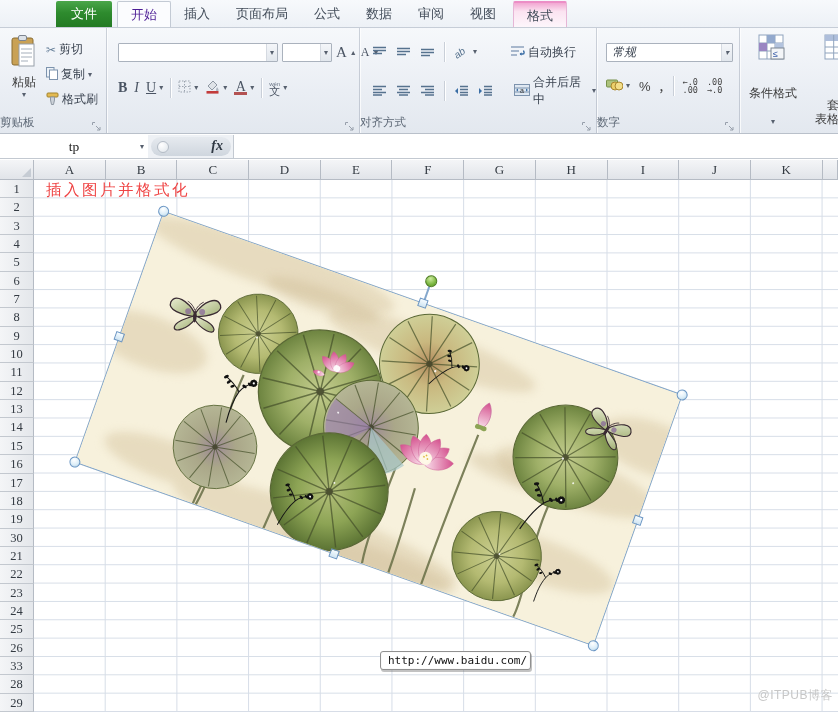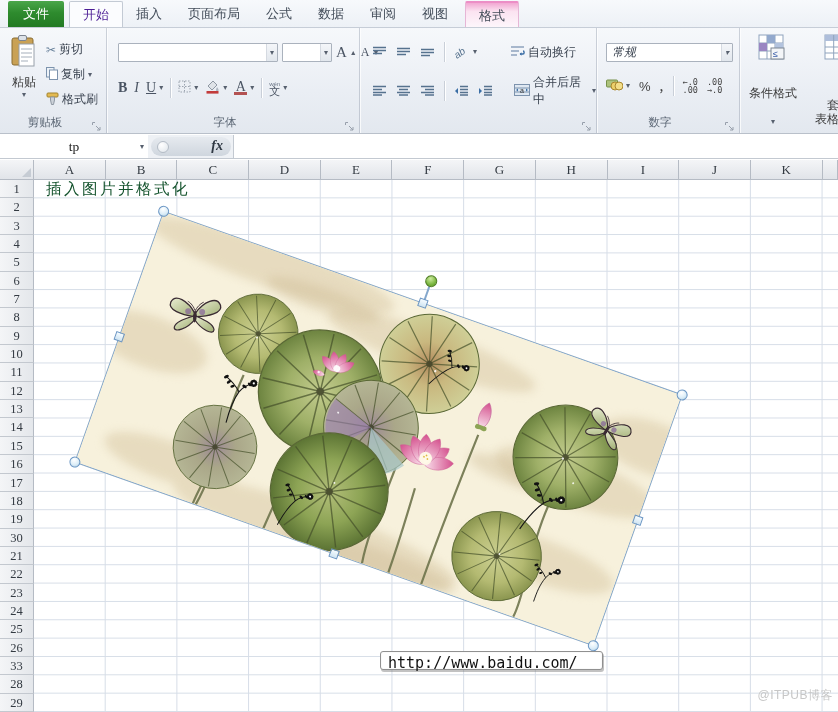--- a/index.html
+++ b/index.html
@@ -5,32 +5,32 @@
   * { box-sizing:border-box; margin:0; padding:0; }
   html,body { width:838px; height:712px; overflow:hidden; }
   body { position:relative; font-family:"Liberation Sans",sans-serif; background:#fff; color:#3c3c3c; }
 
   
   .tabstrip { position:absolute; left:0; top:0; width:838px; height:28px;
     background:linear-gradient(#f7f9fc,#edf1f6); border-bottom:1px solid #c6cdd7;
     display:flex; align-items:flex-end; padding-left:8px; }
   .tab { height:26px; line-height:25px; padding:0 13px; font-size:13px; color:#424c59; white-space:nowrap; }
   .tab-file { background:linear-gradient(#4aa64a,#2e8b2e 45%,#237a23); color:#fff;
-    border-radius:2px 2px 0 0; margin-right:5px; padding:0 15px; }
+    border-radius:2px 2px 0 0; margin-right:5px; padding:0 15px;margin-left:48px; }
   .tab-active { background:#fbfcfe; border:1px solid #c3cad4; border-bottom:0;
     border-radius:2px 2px 0 0; color:#4c1d95; }
   .tab-contextual { background:linear-gradient(#f2a7d2,#fbe3f1 35%,#fdf6fb);
     border:1px solid #e6b6d6; border-bottom:0; border-top:2px solid #ec8ec6; border-radius:2px 2px 0 0; margin-left:4px;text-align:center; }
 
   
   .ribbon { position:absolute; left:0; top:28px; width:838px; height:106px;
     background:linear-gradient(#f6f8fb,#eaeef4 60%,#e3e8ef); border-bottom:1px solid #b9c0ca; }
   .group { position:absolute; top:0; height:105px; border-right:1px solid rgba(150,160,175,.45);
     box-shadow:1px 0 0 rgba(255,255,255,.75); }
-  .group-label { position:absolute; bottom:3px; left:0; right:16px; text-align:center;
+  .group-label { position:absolute; bottom:3px; left:0; right:16px; text-align:left;
     font-size:11.5px; color:#5d6876; }
   .dlauncher { position:absolute; bottom:4px; right:4px; width:11px; height:11px; opacity:.85; }
   .caret { font-size:8px; color:#57606e; line-height:1; }
   .btn { display:flex; align-items:center; gap:3px; font-size:12px; color:#3a4350; }
 
   
   .paste-big { position:absolute; left:7px; top:7px; width:34px; text-align:center; }
   .paste-big .lbl { font-size:12px; margin-top:3px; }
   .clip-col { position:absolute; left:46px; top:9px; }
   .clip-col .btn { height:25px; }
@@ -83,40 +83,40 @@
   .rowheads { position:absolute; left:0; top:180px; width:34px; height:532px; }
   .row-h { height:18.345px; text-align:center; background:linear-gradient(to right,#f4f5f7,#e4e7eb);
     border-right:1px solid #b5bbc4; border-bottom:1px solid #c3c8cf;
     font-family:"Liberation Serif",serif; font-size:12.5px; color:#333a42; line-height:18px; }
   .gridarea { position:absolute; left:34px; top:180px; width:804px; height:532px; background:#fff;
     background-image:
       linear-gradient(to right, transparent 70.7px, #d6dde7 70.7px),
       linear-gradient(to bottom, transparent 17.345px, #d6dde7 17.345px);
     background-size:71.7px 100%, 100% 18.345px; }
   .a1text { position:absolute; left:46px; top:181px; height:18px; line-height:18px;
-    font-family:Liberation Mono, monospace; font-size:15.5px; letter-spacing:2.5px; color:#14532d; white-space:nowrap; }
+    font-family:Liberation Serif, serif; font-size:15.5px; letter-spacing:2.5px; color:#ef4444; white-space:nowrap; }
 
   
   .picture { position:absolute; left:103px; top:294.7px; width:551px; height:267px;
     transform:rotate(19.5deg); transform-origin:center center;
     border:1.5px solid #84a7cc; background:#f7f1dc; }
   .picture svg.paint { display:block; width:100%; height:100%; }
   .h-c { position:absolute; width:11px; height:11px; border-radius:50%; border:1px solid #6b96c4;
     background:radial-gradient(circle at 35% 30%,#ffffff,#ddeef8 55%,#abcde1); }
   .h-s { position:absolute; width:9px; height:9px; border:1px solid #6b96c4;
     background:linear-gradient(#f5fbfe,#cfe4f2); }
   .rot-line { position:absolute; left:calc(50% - 1px); top:-19px; width:2px; height:19px; background:#84a7cc; }
   .rot-h { position:absolute; left:calc(50% - 6px); top:-30px; width:12px; height:12px; border-radius:50%;
     border:1px solid #4e7d22; background:radial-gradient(circle at 35% 30%,#cdeb9e,#7ab63f 60%,#569126); }
 
   
-  .urltip { position:absolute; left:380px; top:651px; height:19px; padding:2px 24px 0 7px;
+  .urltip { position:absolute; left:380px; top:651px; height:19px; padding:2px 3px 0 7px;
     background:#fff; border:1px solid #909090; border-radius:3px;
     box-shadow:1px 2px 0 rgba(120,120,120,.45), inset 0 0 0 1px #fafafa;
-    font-family:"DejaVu Sans Mono",monospace; font-size:15px; color:#111; white-space:nowrap; }
+    font-family:"DejaVu Sans Mono",monospace; font-size:11px; color:#111; white-space:nowrap; }
   .watermark { position:absolute; right:5px; top:687px; font-size:12px; color:#c7c7c7; letter-spacing:.5px; }
 </style>
 </head>
 <body>
 
 <div class="tabstrip">
   <div class="tab tab-file">文件</div>
   <div class="tab tab-active">开始</div>
   <div class="tab">插入</div>
   <div class="tab">页面布局</div>
@@ -228,21 +228,20 @@
       </span>
       <span class="vsep"></span>
       <span class="btn">
         <span style="display:inline-flex;flex-direction:column;align-items:center;line-height:7px;">
           <span style="font-size:6px;color:#6b7687;">wén</span>
           <span style="font-size:11px;color:#4a5463;">文</span>
         </span>
           <span class="caret">▾</span>
       </span>
     </div>
-    <div class="group-label">字体</div>
     <div class="dlauncher">
       <svg width="11" height="11" viewBox="0 0 11 11">
           <path d="M1.5 4V1.5H4M5 5l4 4M9 6v3H6" stroke="#8a93a0" fill="none"></path>
         </svg>
     </div>
   </div>
 
   <div class="group" style="left:360px;width:237px;">
     <div class="al-row1">
       <span><svg width="15" height="11" viewBox="0 0 15 11">
@@ -297,20 +296,21 @@
             <rect x="0.5" y="0.5" width="15" height="11" fill="#dfe8f2" stroke="#7d93ad"></rect>
             <path d="M0.5 4h15M0.5 8h15" stroke="#7d93ad" fill="none"></path>
             <text x="6" y="8.5" font-size="7" fill="#333">a</text>
             <path d="M2 6l2-1.6v3.2zM14 6l-2-1.6v3.2z" fill="#3b6ea5"></path>
           </svg>
         </span>
         <span>合并后居中</span>
         <span class="caret">▾</span>
       </span>
     </div>
+    <div class="group-label">对齐方式</div>
     <div class="dlauncher">
       <svg width="11" height="11" viewBox="0 0 11 11">
           <path d="M1.5 4V1.5H4M5 5l4 4M9 6v3H6" stroke="#8a93a0" fill="none"></path>
         </svg>
     </div>
   </div>
 
   <div class="group" style="left:597px;width:143px;">
     <div class="combo num-combo">
       <span style="flex:1;text-align:left;padding-left:5px;font-size:12px;color:#3a4350;">常规</span>

